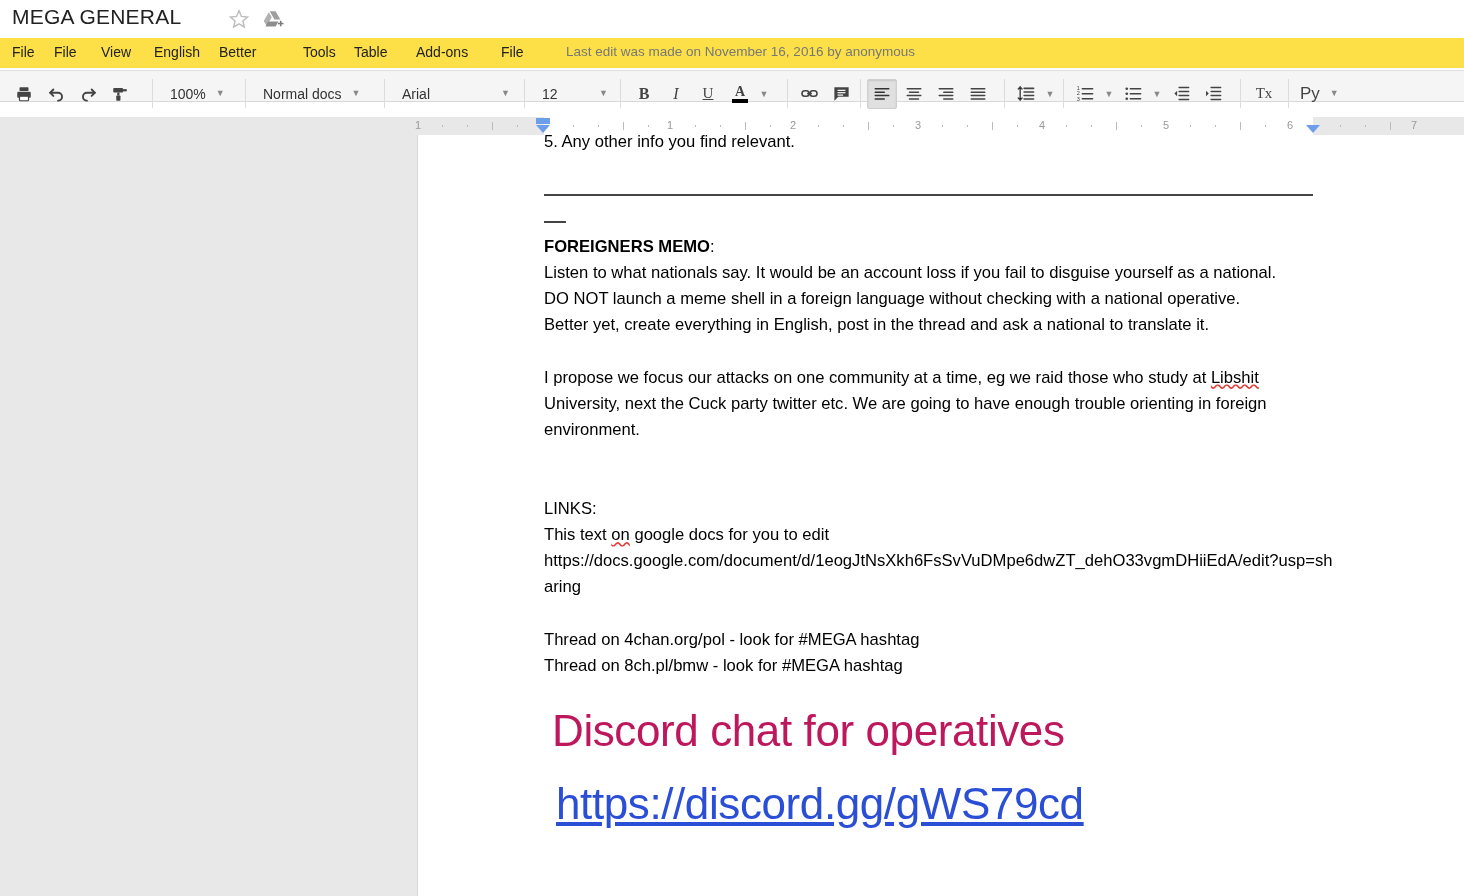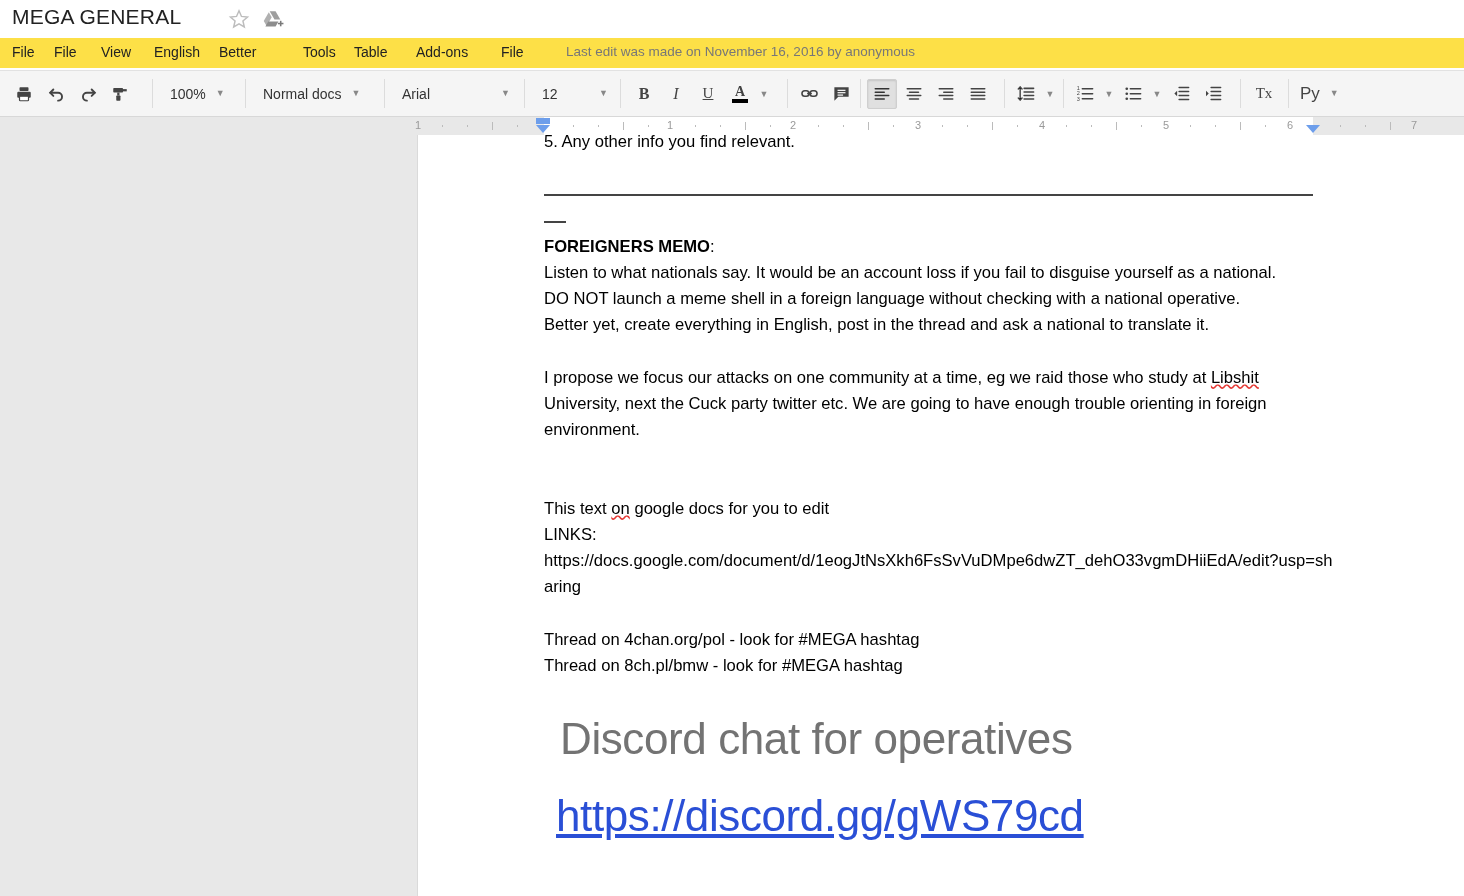--- a/index.html
+++ b/index.html
@@ -39,21 +39,21 @@
     font-size: 14px; color: #222; line-height: 28px;
     padding: 0 7px; white-space: nowrap; cursor: pointer;
   }
   .lastedit {
     position: absolute; top: 0; left: 566px;
     font-size: 13.5px; color: #777; line-height: 28px; white-space: nowrap;
   }
 
   
   .toolbar {
-    position: absolute; left: 0; top: 70px; width: 1464px; height: 47px;
+    position: absolute; left: 0; top: 70px; width: 1464px; height: 32px;
     background: #f5f5f5;
     border-top: 1px solid #e2e2e2;
     border-bottom: 1px solid #d8d8d8;
   }
   .tgroup {
     position: absolute; top: 0; height: 45px;
     display: flex; align-items: center;
   }
   .tsep {
     position: absolute; top: 8px; width: 1px; height: 29px;
@@ -147,21 +147,21 @@
     position: absolute; left: 0; top: 13px; width: 22px; height: 2px;
     background: #444; display: block;
   }
   .spell {
     text-decoration: underline;
     text-decoration-color: #e53935;
     text-decoration-style: wavy;
     text-decoration-skip-ink: none;
   }
   .h-big {
-    font-size: 44px; line-height: 60px; color: #737373; margin: 16px;
+    font-size: 44px; line-height: 60px; color: #be185d; margin: 8px;
     letter-spacing: -0.4px;
   }
   .link-big {
     font-size: 44px; line-height: 62px; margin: 0;
     color: #2a4fd6; text-decoration: underline;
     letter-spacing: -0.4px; cursor: pointer; display: inline-block;
   }
   .wordwrap { word-break: break-all; }
 </style>
 </head>
@@ -498,23 +498,23 @@
       <p class="p">DO NOT launch a meme shell in a foreign language without checking with a national operative.</p>
       <p class="p">Better yet, create everything in English, post in the thread and ask a national to translate it.</p>
 
       <div class="blank"></div>
 
       <p class="p"><span>I propose we focus our attacks on one community at a time, eg we raid those who study at </span><span class="spell">Libshit</span><span> University, next the Cuck party twitter etc. We are going to have enough trouble orienting in foreign environment.</span></p>
 
       <div class="blank"></div>
       <div class="blank"></div>
 
+      <p class="p">LINKS:</p>
+
       <p class="p"><span>This text </span><span class="spell">on</span><span> google docs for you to edit</span></p>
-
-      <p class="p">LINKS:</p>
 
       <p class="p wordwrap">https://docs.google.com/document/d/1eogJtNsXkh6FsSvVuDMpe6dwZT_dehO33vgmDHiiEdA/edit?usp=sharing</p>
 
       <div class="blank"></div>
 
       <p class="p">Thread on 4chan.org/pol - look for #MEGA hashtag</p>
       <p class="p">Thread on 8ch.pl/bmw - look for #MEGA hashtag</p>
 
       <div style="height:14px"></div>
 

